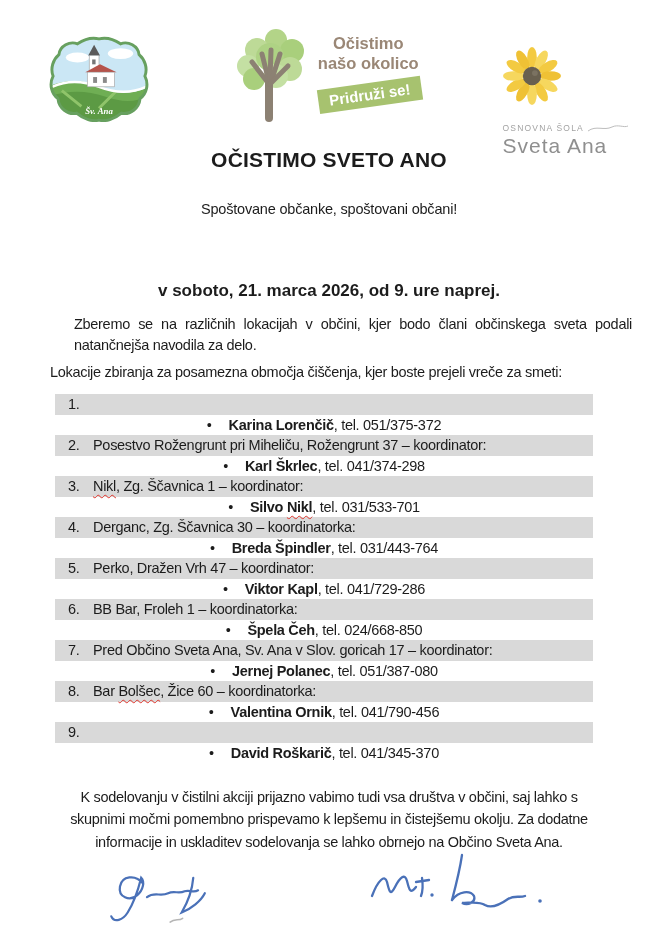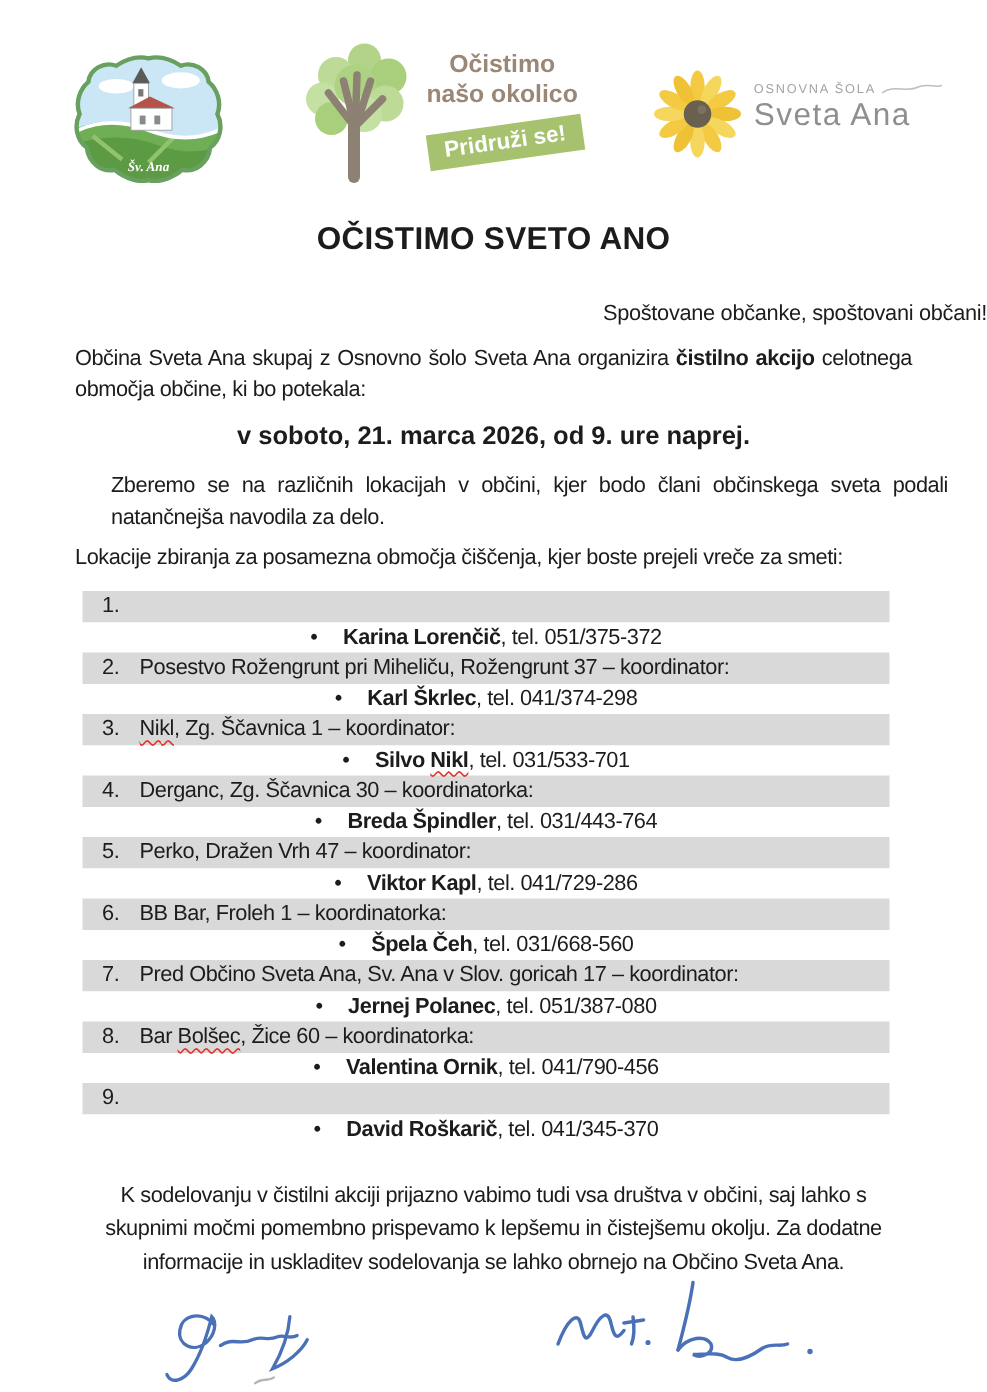--- a/index.html
+++ b/index.html
@@ -14,27 +14,27 @@
     overflow: hidden;
   }
   
   .header { position:absolute; top:20px; left:48px; right:30px; display:flex; justify-content:space-between; align-items:flex-start; }
   .crest-wrap { margin-top:16px; }
   .tree-logo { display:flex; gap:4px; margin-top:4px; }
   .tree-text-col { margin-top:10px; text-align:center; }
   .tree-title { color:#9a8776; font-weight:bold; font-size:16.5px; line-height:1.2; }
   .join-banner { display:inline-block; background:#a7c26f; color:#fff; font-weight:bold; font-size:15px;
     padding:3px 11px 4px; transform:rotate(-8deg); margin-top:9px; margin-left:4px; }
-  .school-logo { display:flex; gap:9px; margin-top:26px; align-items:flex-start; }
+  .school-logo { display:flex; gap:9px; margin-top:26px; align-items:flex-start;flex-direction:column; }
   .school-text-col { margin-top:8px; }
   .school-small { font-size:8.5px; letter-spacing:1.2px; color:#a3a3a3; display:flex; align-items:center; gap:4px; }
   .school-name { font-size:21px; color:#8f8f8f; letter-spacing:1px; margin-top:1px; }
   
   .doc-title { position:absolute; top:148px; left:0; right:0; text-align:center; font-size:21px; font-weight:bold; letter-spacing:.2px; }
-  .greeting  { position:absolute; top:201px; left:0; right:0; text-align:right; font-size:14.5px; letter-spacing:-.2px; }
+  .greeting  { position:absolute; top:201px; left:0; right:0; text-align:center; font-size:14.5px; letter-spacing:-.2px; }
   .para { font-size:14.5px; letter-spacing:-.3px; line-height:20.8px; text-align:justify; }
   .intro-para   { position:absolute; top:229px; left:50px; width:558px; }
   .date-line    { position:absolute; top:281px; left:0; right:0; text-align:center; font-size:17px; font-weight:bold; }
   .meeting-para { position:absolute; top:314px; left:39px; width:558px;margin-left:35px; }
   .loc-intro    { position:absolute; top:364px; left:50px; width:570px; font-size:14.5px; letter-spacing:-.3px; }
   
   .loc-list { position:absolute; top:394px; left:55px; width:538px; font-size:14.5px; letter-spacing:-.3px; }
   .loc-row { background:#d9d9d9; height:20.5px; line-height:20.5px; display:flex; padding-left:13px; white-space:nowrap; }
   .loc-row .num { width:25px; flex:0 0 25px; }
   .coord-row { background:#fff; height:20.5px; line-height:20.5px; display:flex; justify-content:center; white-space:nowrap; }
@@ -165,21 +165,20 @@
         </div>
         <div class="school-name">Sveta Ana</div>
       </div>
     </div>
   </div>
 
   <div class="doc-title">OČISTIMO SVETO ANO</div>
 
   <div class="greeting">Spoštovane občanke, spoštovani občani!</div>
 
-  <p class="para intro-para"><span>Občina Sveta Ana skupaj z Osnovno šolo Sveta Ana organizira </span><b>čistilno akcijo</b><span> celotnega območja občine, ki bo potekala:</span></p>
 
   <div class="date-line">v soboto, 21. marca 2026, od 9. ure naprej.</div>
 
   <p class="para meeting-para">Zberemo se na različnih lokacijah v občini, kjer bodo člani občinskega sveta podali natančnejša navodila za delo.</p>
 
   <div class="loc-intro">Lokacije zbiranja za posamezna območja čiščenja, kjer boste prejeli vreče za smeti:</div>
 
   <div class="loc-list">
       <div class="loc-row">
         <span class="num">1.</span>
@@ -225,21 +224,21 @@
         <b>Viktor Kapl</b>
         <span>, tel. 041/729-286</span>
       </div>
       <div class="loc-row">
         <span class="num">6.</span>
         <span>BB Bar, Froleh 1 – koordinatorka:</span>
       </div>
       <div class="coord-row">
         <span class="bullet">•</span>
         <b>Špela Čeh</b>
-        <span>, tel. 031/668-560</span>
+        <span>, tel. 024/668-850</span>
       </div>
       <div class="loc-row">
         <span class="num">7.</span>
         <span>Pred Občino Sveta Ana, Sv. Ana v Slov. goricah 17 – koordinator:</span>
       </div>
       <div class="coord-row">
         <span class="bullet">•</span>
         <b>Jernej Polanec</b>
         <span>, tel. 051/387-080</span>
       </div>

